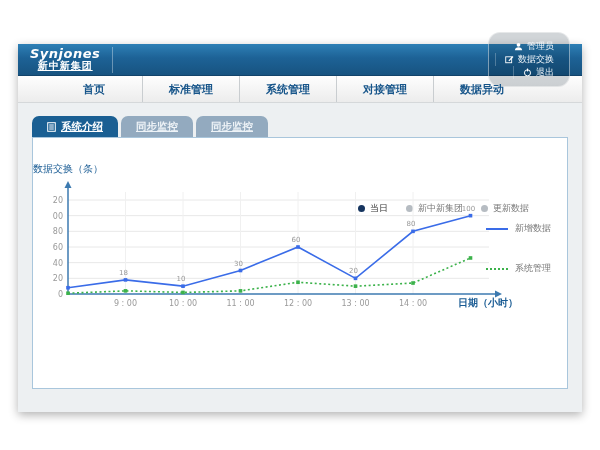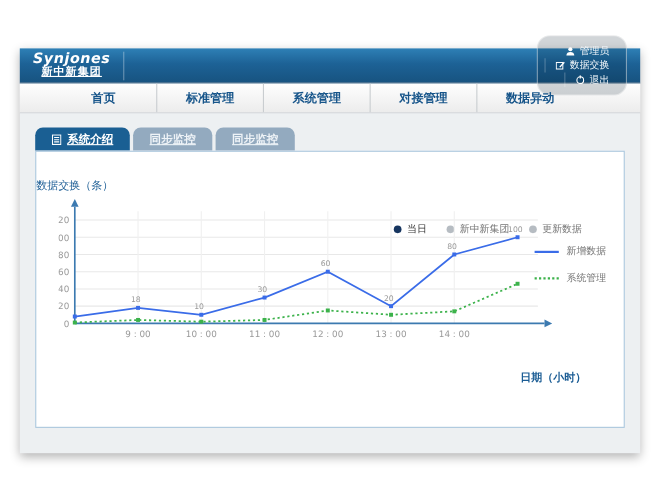--- a/index.html
+++ b/index.html
@@ -57,23 +57,23 @@
   .panel{
     position:relative;height:252px;background:#ffffff;border:1px solid #a9c6dc;
     box-sizing:border-box;
   }
   .radio-group{position:absolute;top:24px;right:38px;display:flex;gap:18px;margin-top:40px;}
   .radio{display:flex;align-items:center;gap:5px;font-size:9px;color:#777;cursor:pointer;}
   .radio .dot{width:7px;height:7px;border-radius:50%;background:#b6bcc2;}
   .radio.selected{color:#333;}
   .radio.selected .dot{background:#16355f;}
   .ylabel{position:absolute;left:0;top:24px;font-size:10px;color:#1a5c94;}
-  .xlabel{position:absolute;left:440px;top:158px;font-size:10px;font-weight:bold;color:#1a5c94;margin-top:40px;}
+  .xlabel{position:absolute;left:425px;top:158px;font-size:10px;font-weight:bold;color:#1a5c94;}
   .chart-svg{position:absolute;left:20px;top:40px;}
-  .legend{position:absolute;right:16px;top:84px;display:flex;flex-direction:column;gap:11px;}
+  .legend{position:absolute;right:16px;top:84px;display:flex;flex-direction:column;gap:27px;}
   .legend-item{display:flex;align-items:center;gap:7px;font-size:9px;color:#777;cursor:pointer;}
   .legend-item .sample{width:22px;height:0;}
   .note{
     position:absolute;left:10px;right:10px;top:198px;padding-top:11px;
     border-top:1px solid #efefef;text-align:center;font-size:8px;color:#777;
     white-space:nowrap;overflow:hidden;
   }
   .note .prefix{color:#cc2a2a;}
 </style>
 </head>

